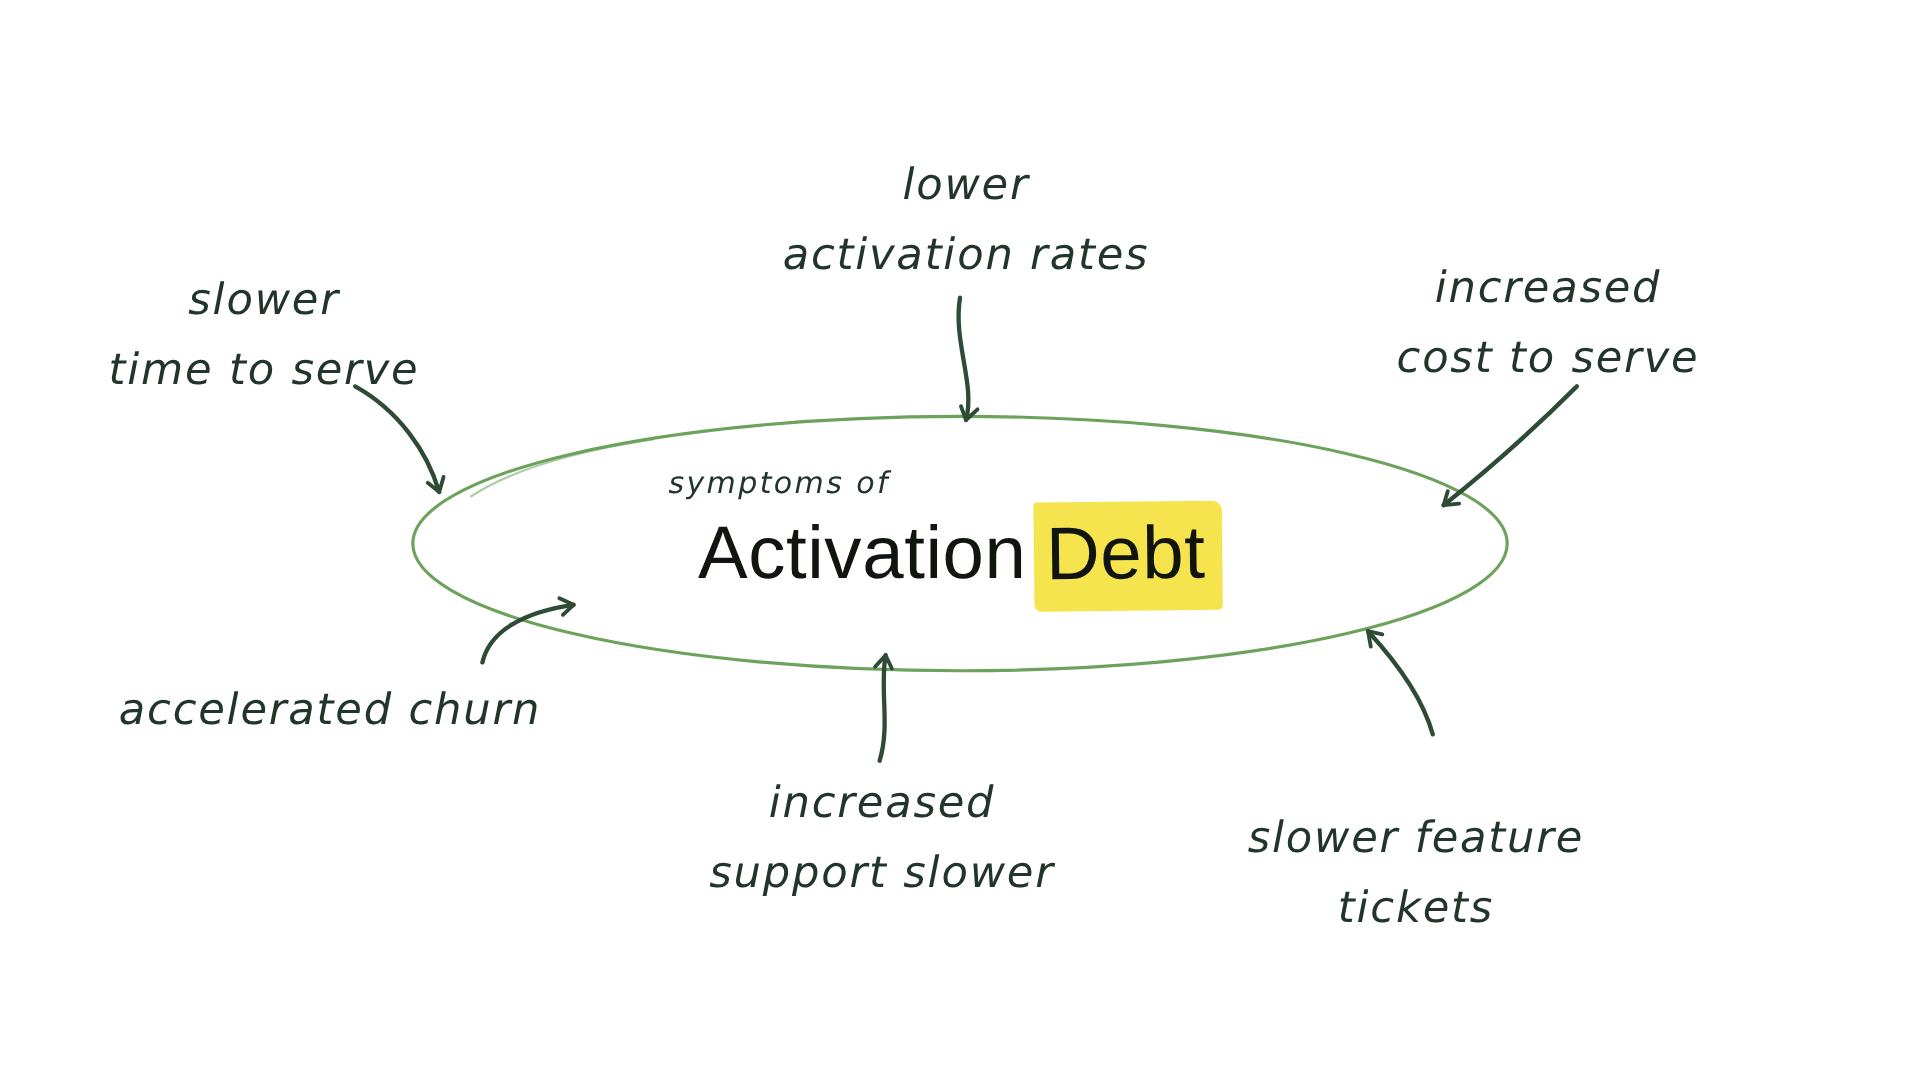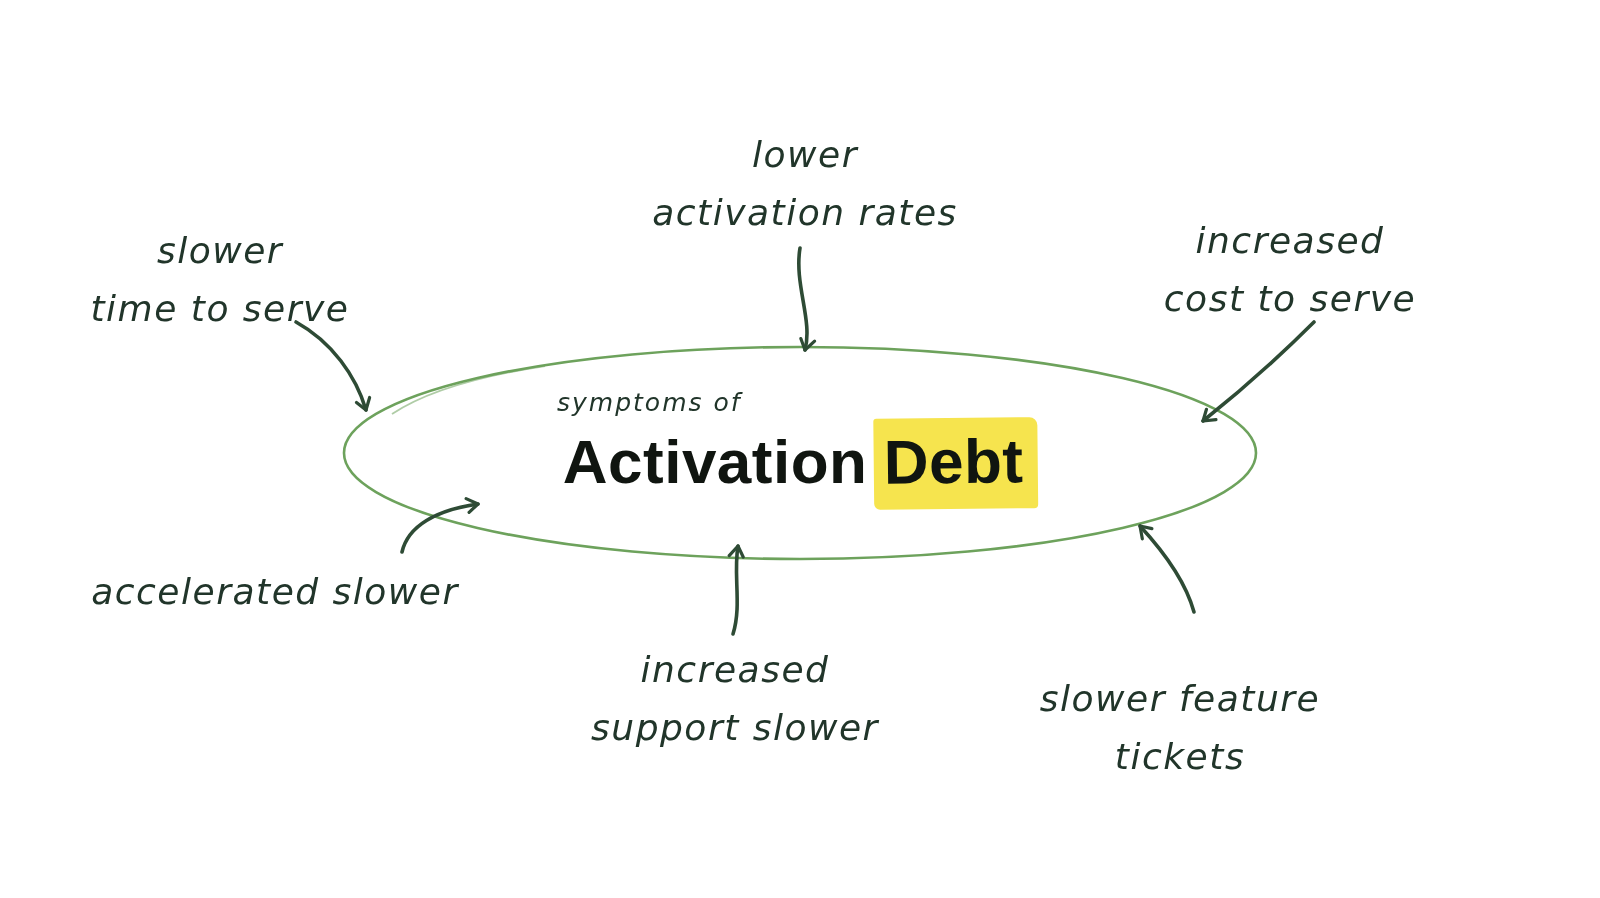--- a/index.html
+++ b/index.html
@@ -79,21 +79,21 @@
     color: var(--ink);
     white-space: nowrap;
     text-align: right;
   }
   .title {
     position: absolute;
     left: 50%;
     top: 418px;
     transform: translateX(-50%);
     font-family: "Liberation Sans", "DejaVu Sans", sans-serif;
-    font-weight: 700;
+    font-weight: 400;
     font-size: 62px;
     letter-spacing: 0.5px;
     color: var(--title);
     white-space: nowrap;
   }
   .title .hl {
     background: var(--highlight);
     padding: 8px 14px 12px 10px;
     margin-left: 6px;
     display: inline-block;
@@ -133,21 +133,21 @@
     <span>lower</span>
     <span>activation rates</span>
   </div>
 
   <div class="label top-right">
     <span>increased</span>
     <span>cost to serve</span>
   </div>
 
   <div class="label bottom-left">
-    <span>accelerated slower</span>
+    <span>accelerated churn</span>
   </div>
 
   <div class="label bottom-center">
     <span>increased</span>
     <span>support slower</span>
   </div>
 
   <div class="label bottom-right">
     <span>slower feature</span>
     <span>tickets</span>

